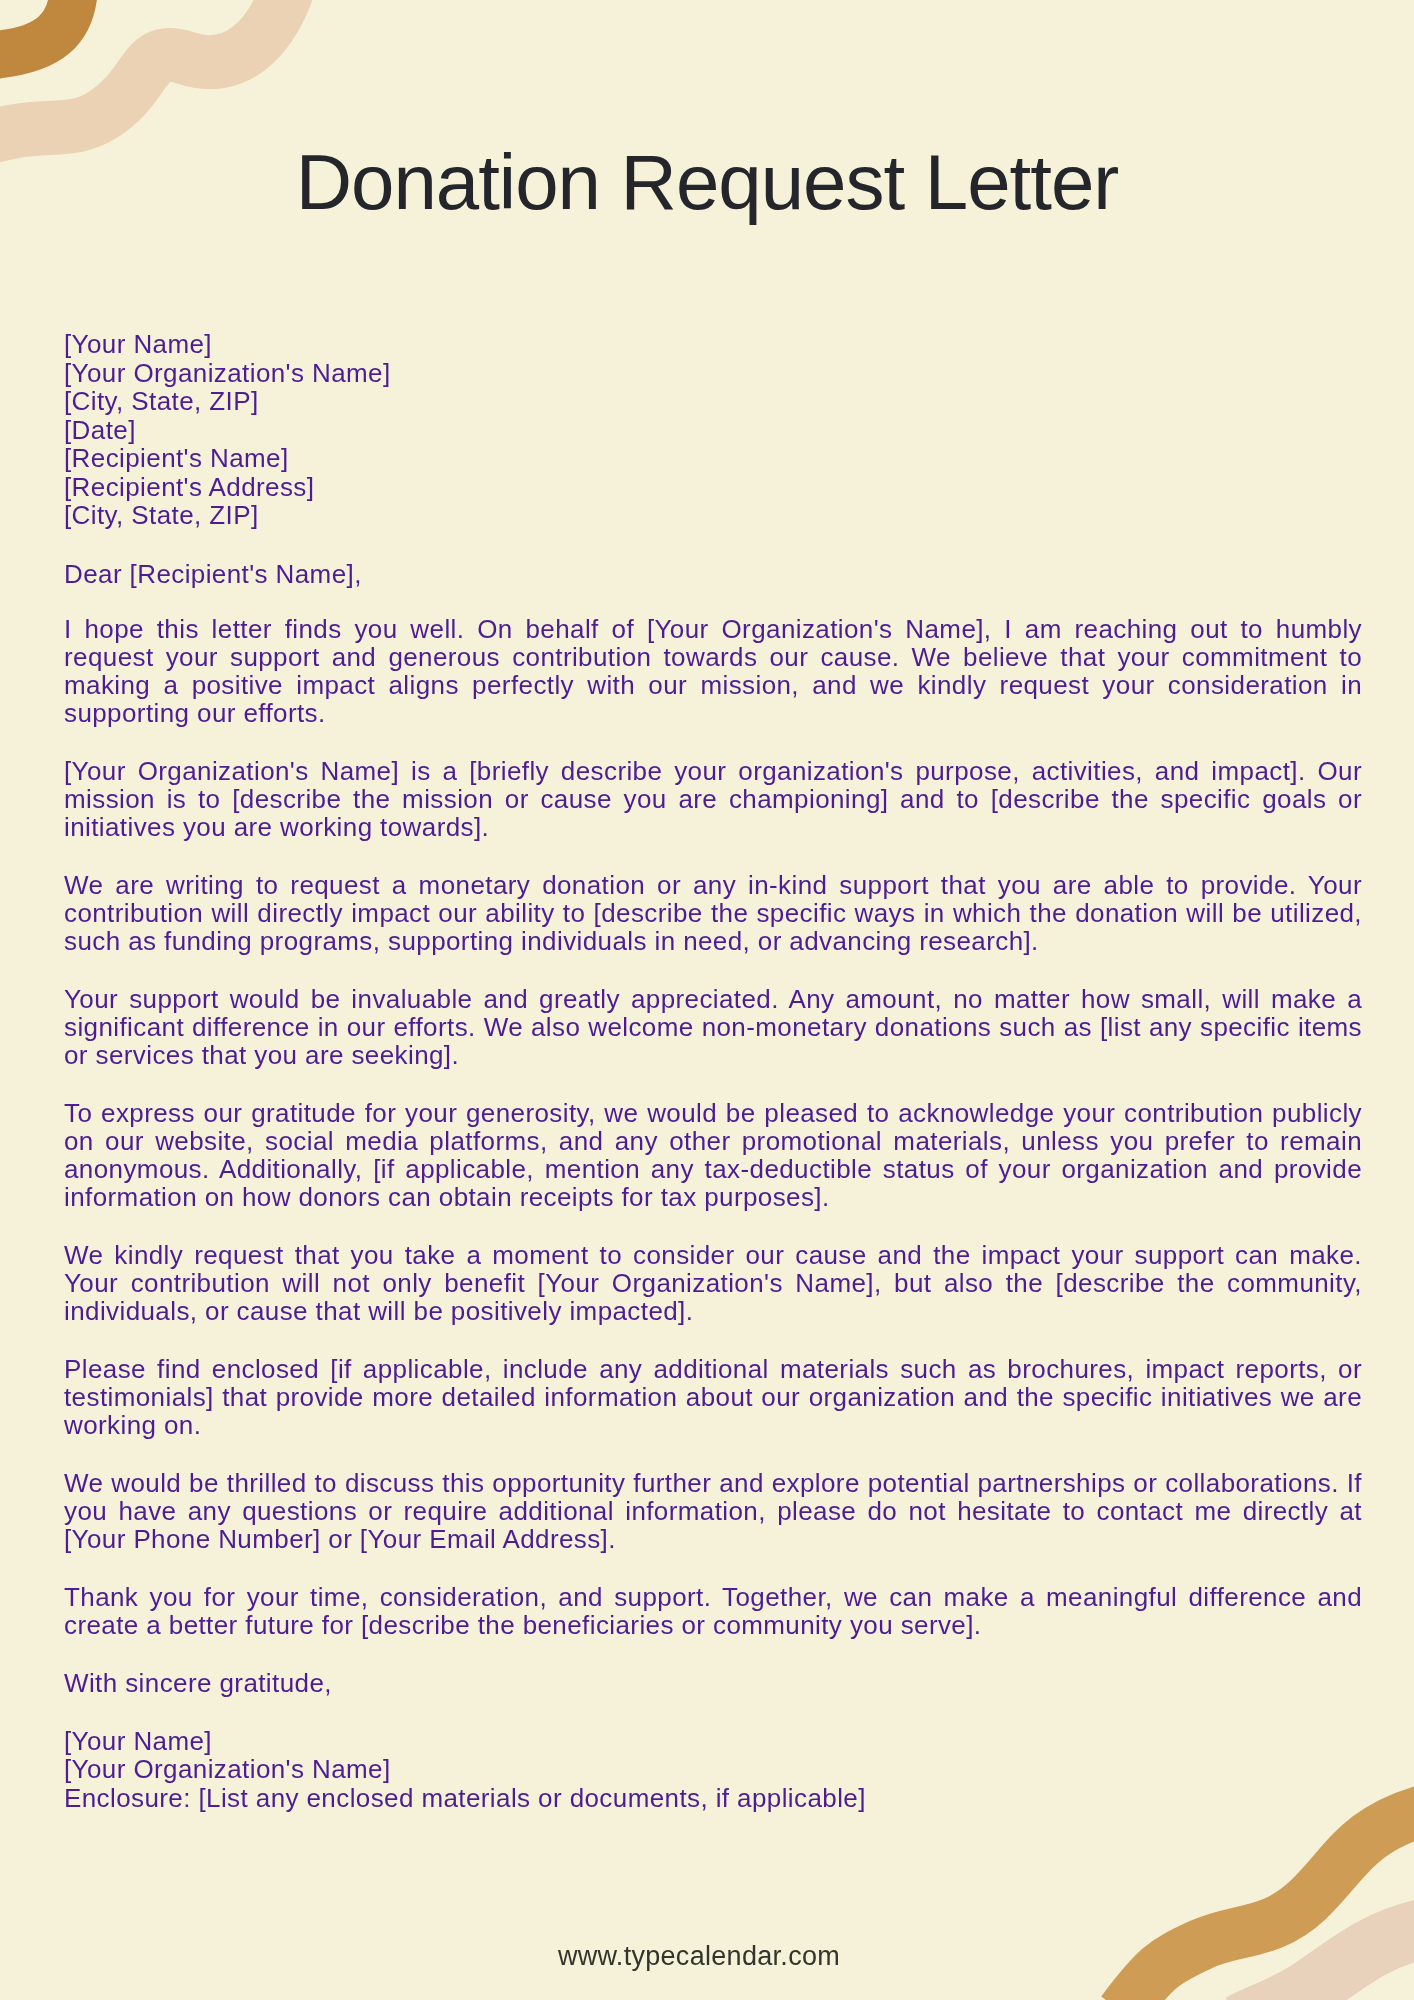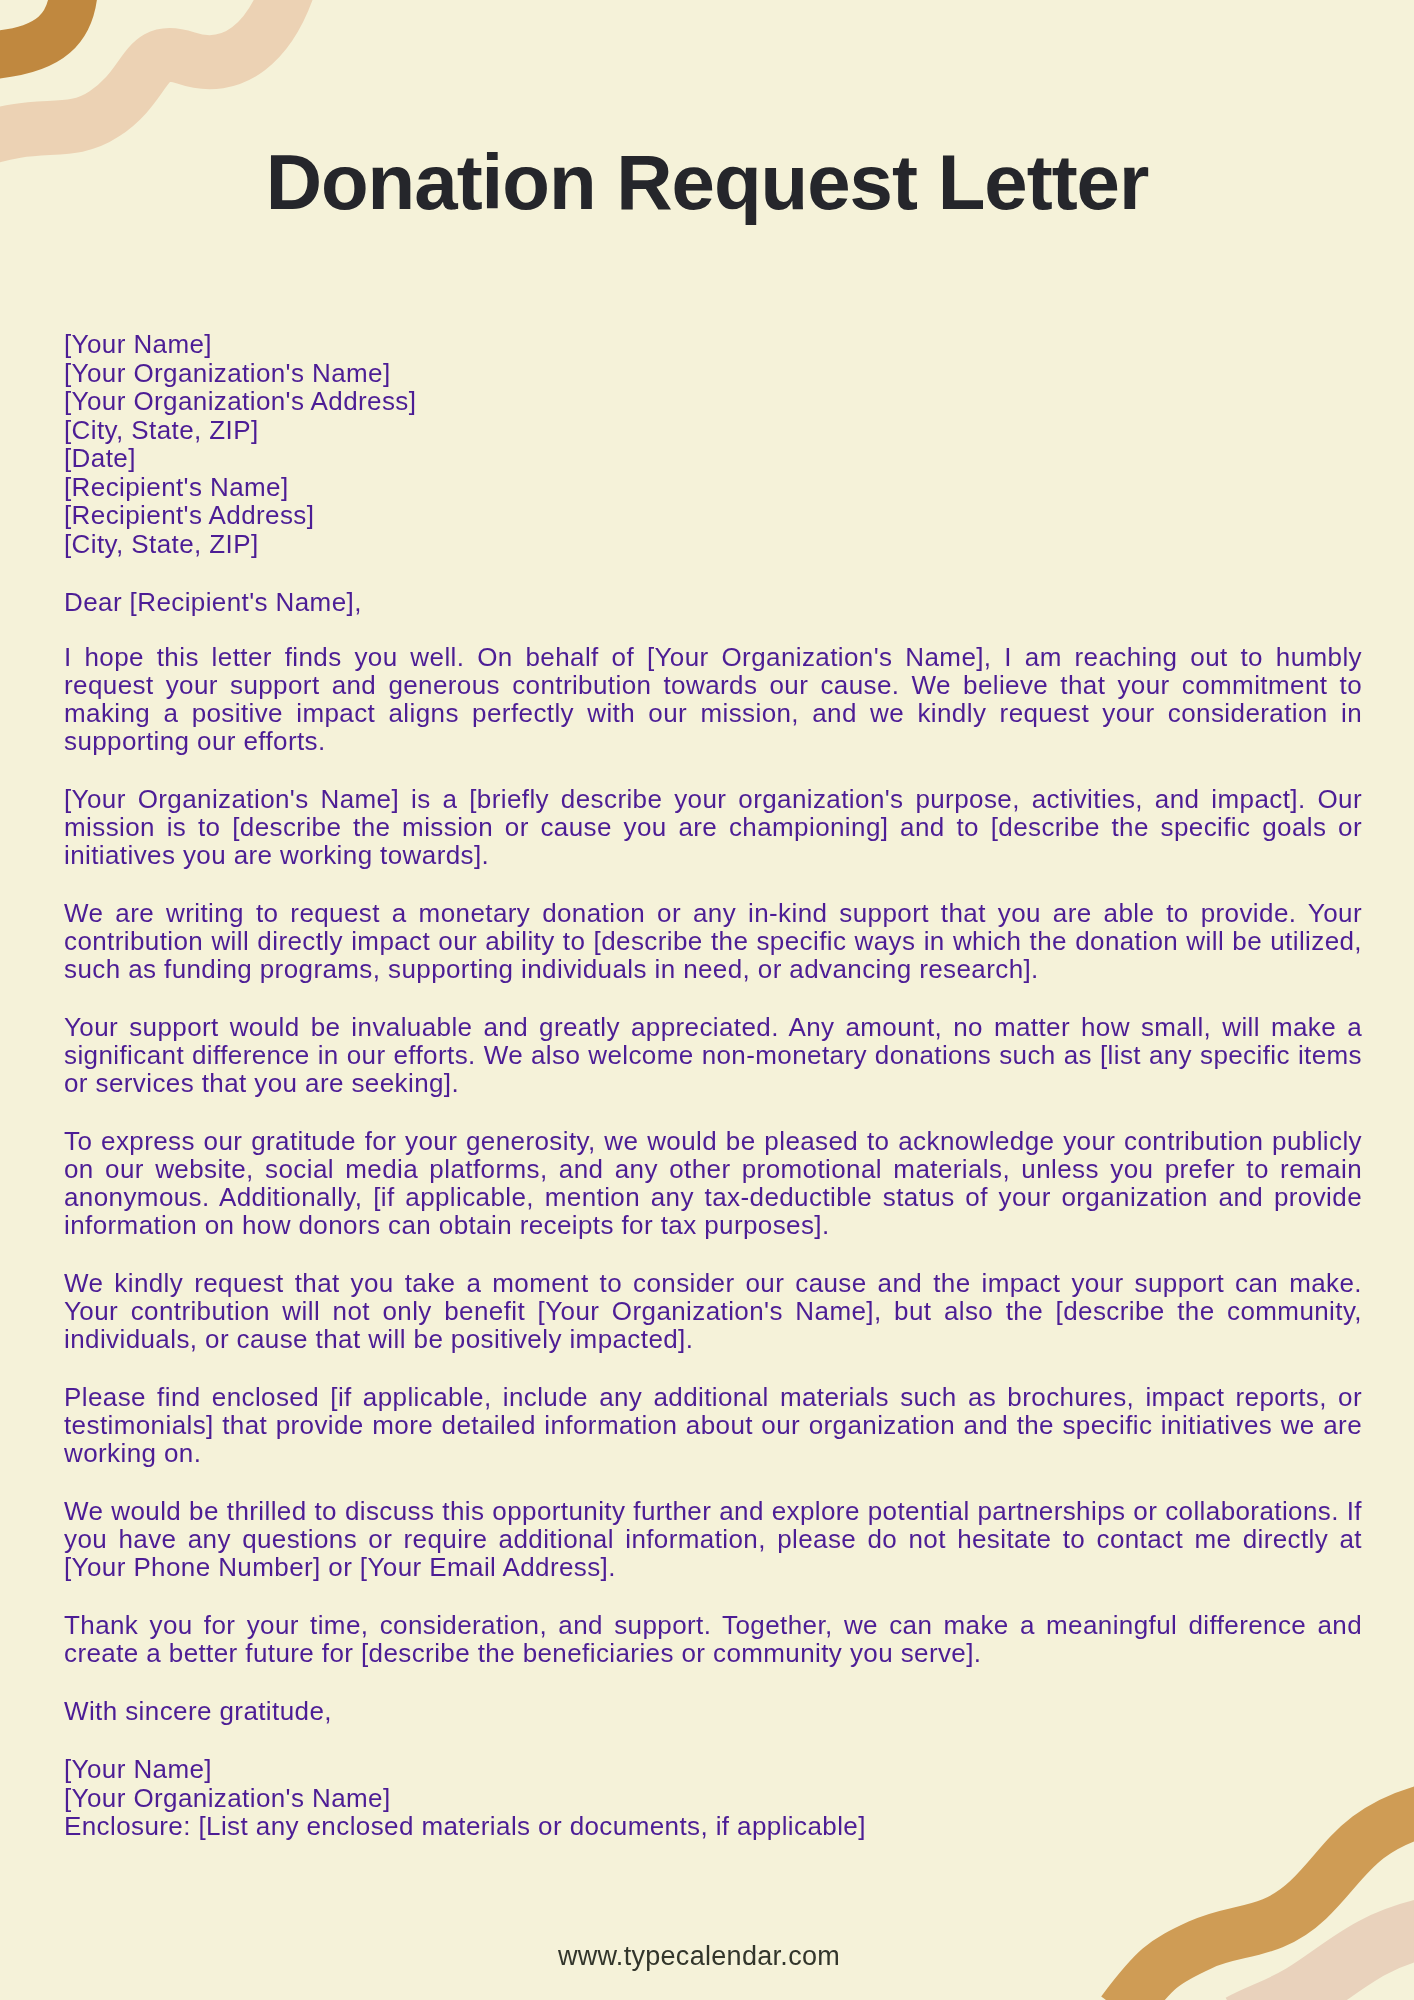--- a/index.html
+++ b/index.html
@@ -13,21 +13,21 @@
   }
   .deco{position:absolute;pointer-events:none;}
   .deco-tl{top:0;left:0;}
   .deco-br{bottom:0;right:0;}
   .page-title{
     position:absolute;
     top:143px;left:0;right:0;
     margin:0;
     text-align:center;
     font-size:78px;
-    font-weight:700;
+    font-weight:400;
     letter-spacing:-1px;
     color:#25262b;
     line-height:1;
   }
   .letter{
     position:absolute;
     top:330px;left:64px;right:52px;
     color:#4c1d95;
     font-size:26px;
     letter-spacing:0.4px;
@@ -66,21 +66,20 @@
     <path d="M 372 40 C 301 60 291 95 254 130 C 216 166 181 158 146 175 C 109 192 101 198 68 242" fill="none" stroke="#cf9c55" stroke-width="52"></path>
   </svg>
 
   <h1 class="page-title">Donation Request Letter</h1>
 
   <div class="letter">
 
     <div class="addr-block">
         <div class="line">[Your Name]</div>
         <div class="line">[Your Organization's Name]</div>
-        <div class="line">[Your Organization's Address]</div>
         <div class="line">[City, State, ZIP]</div>
         <div class="line">[Date]</div>
         <div class="line">[Recipient's Name]</div>
         <div class="line">[Recipient's Address]</div>
         <div class="line">[City, State, ZIP]</div>
       </div>
 
     <div class="salutation">Dear [Recipient's Name],</div>
 
     <div class="paragraphs">

